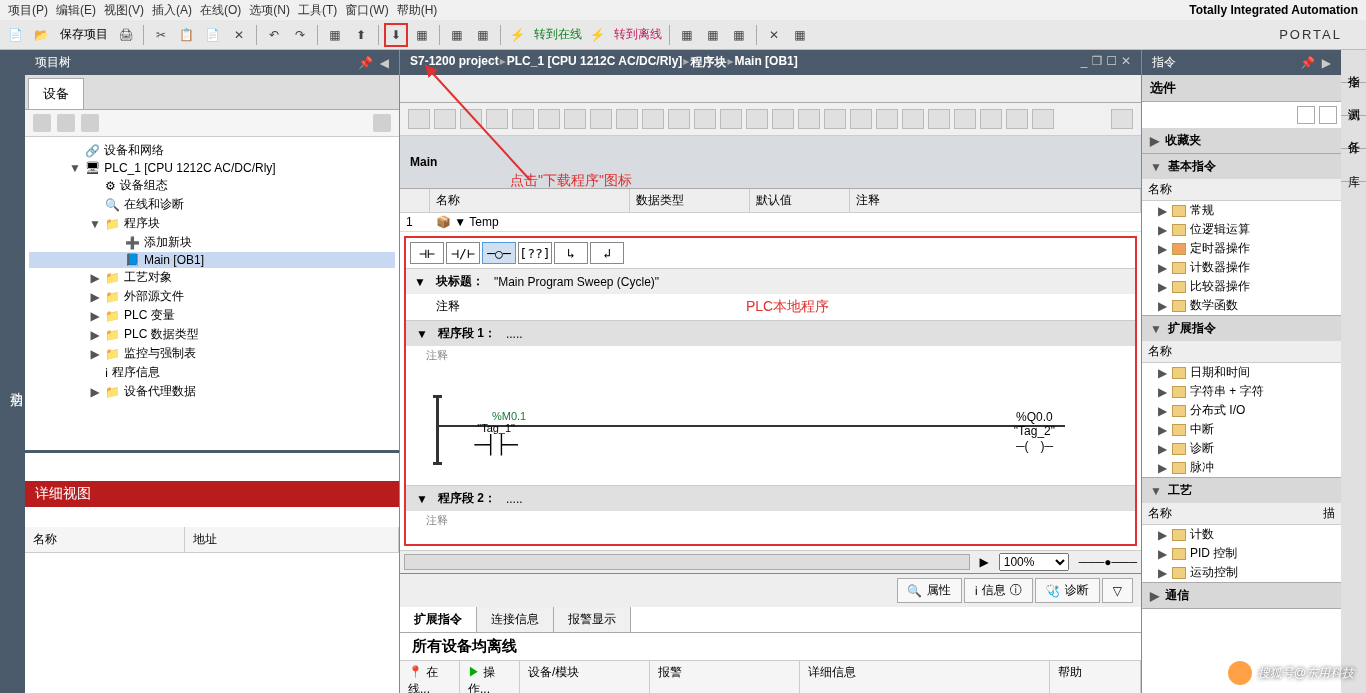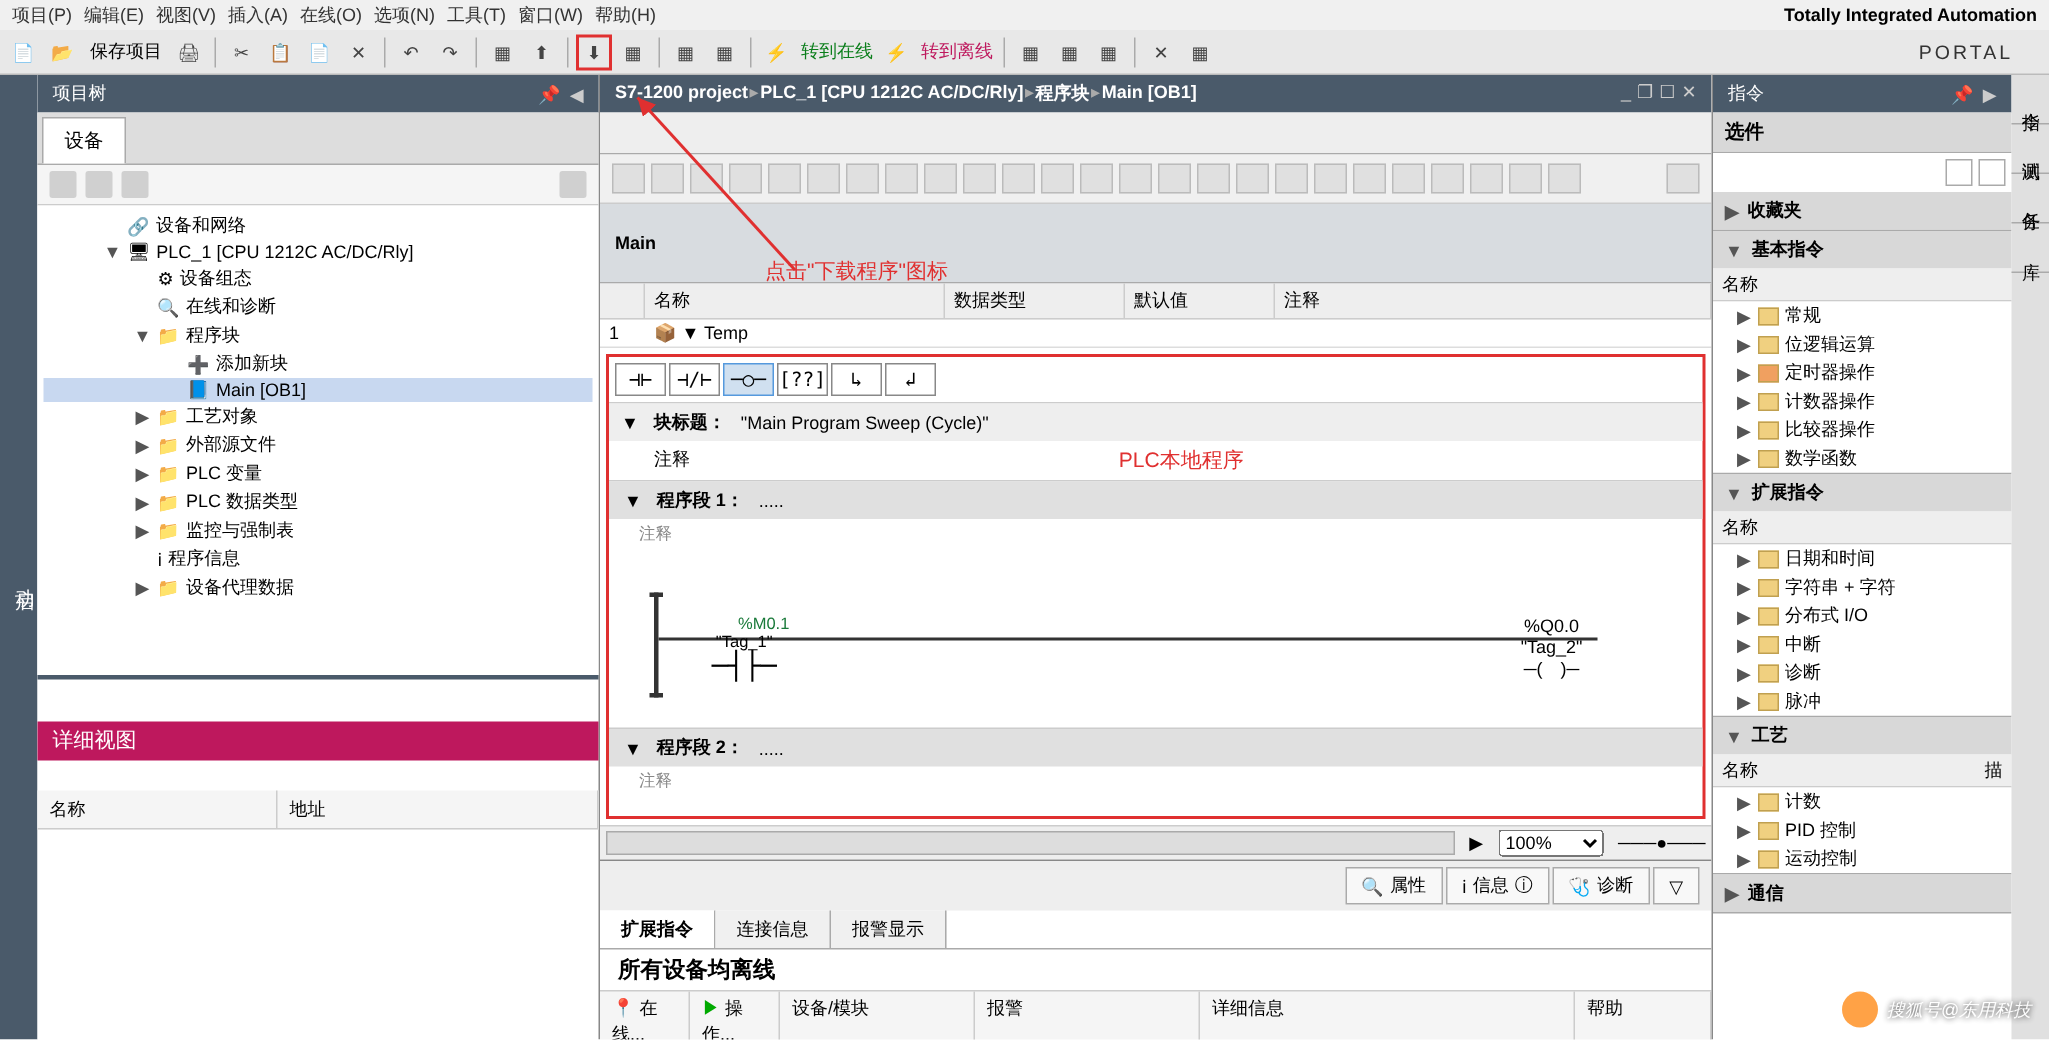--- a/index.html
+++ b/index.html
@@ -31,21 +31,21 @@
 .tree { flex: 1; overflow: auto; background: #fff; padding: 4px; }
 .tree-item { display: flex; align-items: center; gap: 4px; padding: 1px 0; white-space: nowrap; }
 .tree-item .arrow { width: 12px; text-align: center; color: #555; }
 .tree-item.selected { background: #c8d8f0; }
 .indent0 { padding-left: 40px; }
 .indent1 { padding-left: 40px; }
 .indent2 { padding-left: 60px; }
 .indent3 { padding-left: 80px; }
 
 .detail-panel { border-top: 3px solid #4a5a6a; }
-.detail-title { background: #be185d; color: #fff; padding: 4px 10px; font-size: 14px; margin-top: 28px; }
+.detail-title { background: #b91c1c; color: #fff; padding: 4px 10px; font-size: 14px; margin-top: 28px; }
 .detail-header { display: flex; border-bottom: 1px solid #ccc; background: #f5f5f5; }
 .detail-header .col { padding: 4px 8px; border-right: 1px solid #ccc; font-size: 12px; }
 
 .center { flex: 1; display: flex; flex-direction: column; }
 .breadcrumb { background: #4a5a6a; color: #fff; padding: 4px 10px; font-size: 14px; display: flex; gap: 1px; }
 .breadcrumb .crumb { font-weight: bold; }
 .breadcrumb .sep-c { color: #aaa; }
 .breadcrumb .ctrls { margin-left: auto; display: flex; gap: 4px; color: #ccc; }
 .center-sub { background: #eee; height: 28px; border-bottom: 1px solid #aaa; }
 .editor-toolbar { background: #f0f0f0; padding: 6px 8px; display: flex; gap: 4px; border-bottom: 1px solid #ccc; align-items: center; flex-wrap: wrap; }

